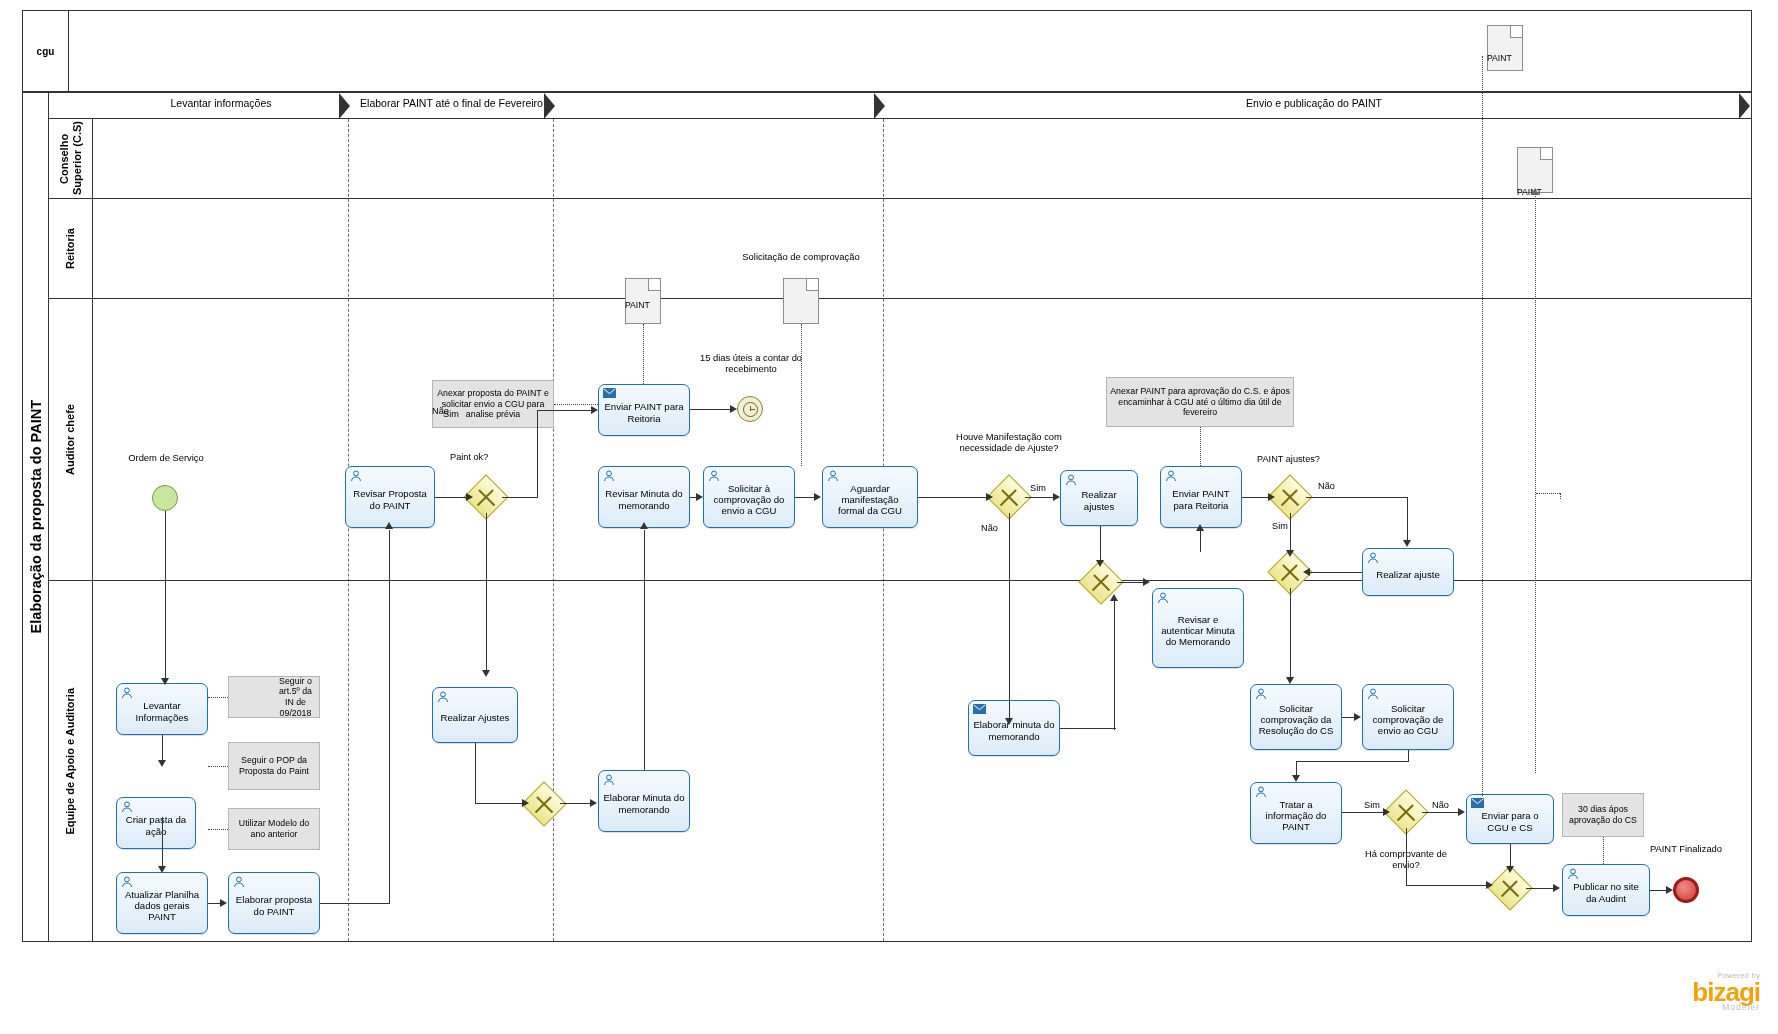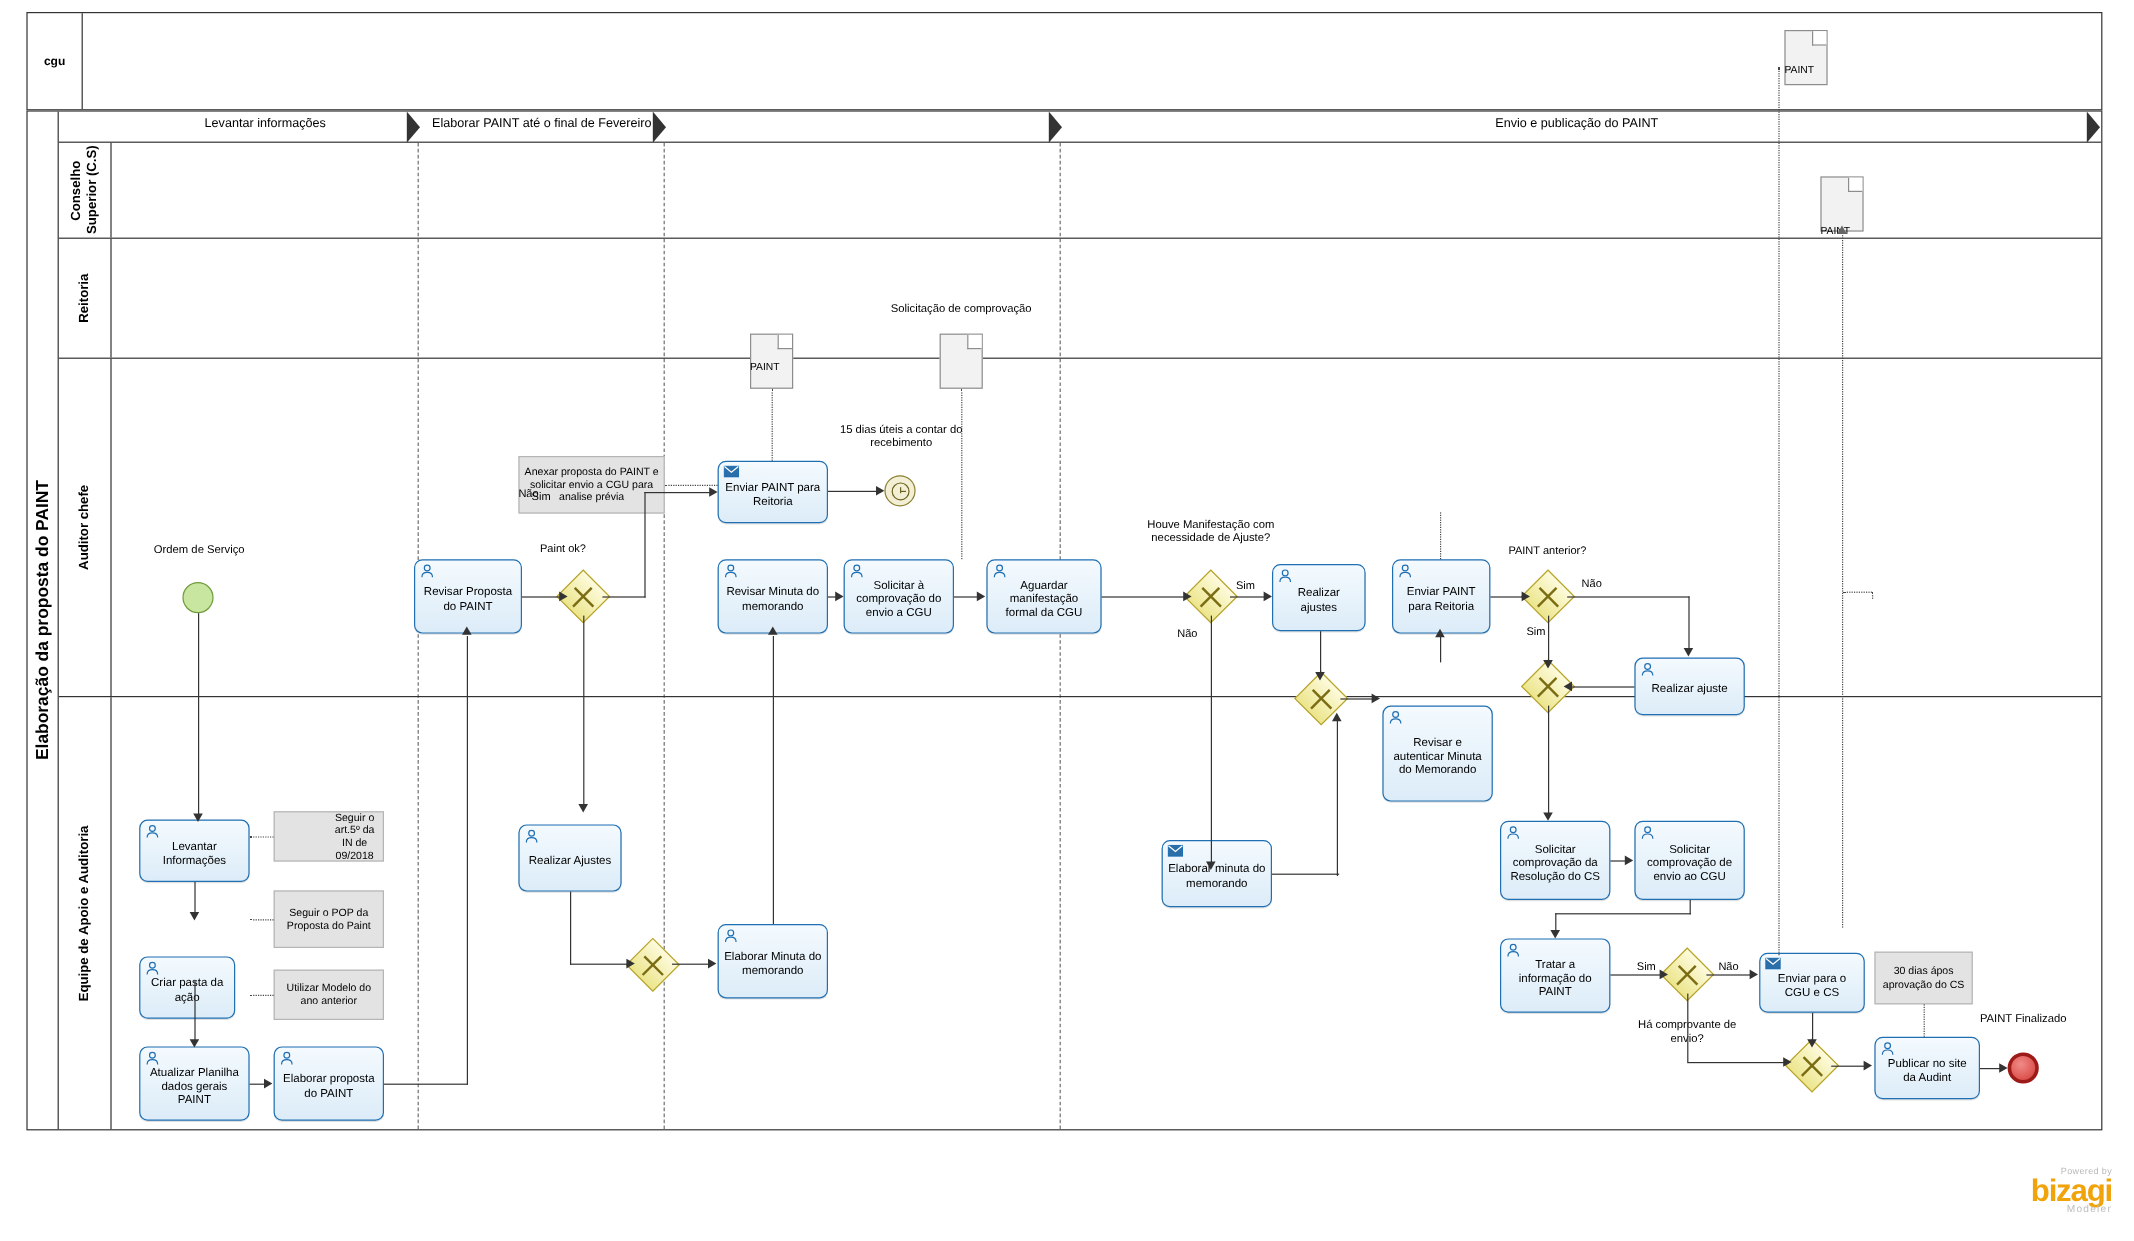--- a/index.html
+++ b/index.html
@@ -302,20 +302,23 @@
   <div class="task" style="left:1060px; top:470px; width:78px; height:56px;">
     <span class="ic">
       <svg width="12" height="12" viewBox="0 0 12 12">
           <circle cx="6" cy="3.4" r="2.4" fill="none" stroke="#1f6fb2" stroke-width="1"></circle>
           <path d="M1.6 11c0-2.6 2-4 4.4-4s4.4 1.4 4.4 4" fill="none" stroke="#1f6fb2" stroke-width="1"></path>
         </svg>
     </span>
     <span class="lbl">Realizar ajustes</span>
   </div>
 
+  <div class="note" style="left:1106px; top:377px; width:188px; height:50px;">
+    <span>Anexar PAINT para aprovação do C.S. e ápos encaminhar à CGU até o último dia útil de fevereiro</span>
+  </div>
 
   <div class="task" style="left:1160px; top:466px; width:82px; height:62px;">
     <span class="ic">
       <svg width="12" height="12" viewBox="0 0 12 12">
           <circle cx="6" cy="3.4" r="2.4" fill="none" stroke="#1f6fb2" stroke-width="1"></circle>
           <path d="M1.6 11c0-2.6 2-4 4.4-4s4.4 1.4 4.4 4" fill="none" stroke="#1f6fb2" stroke-width="1"></path>
         </svg>
     </span>
     <span class="lbl">Enviar PAINT para Reitoria</span>
   </div>
@@ -326,21 +329,21 @@
     <span class="ic">
       <svg width="12" height="12" viewBox="0 0 12 12">
           <circle cx="6" cy="3.4" r="2.4" fill="none" stroke="#1f6fb2" stroke-width="1"></circle>
           <path d="M1.6 11c0-2.6 2-4 4.4-4s4.4 1.4 4.4 4" fill="none" stroke="#1f6fb2" stroke-width="1"></path>
         </svg>
     </span>
     <span class="lbl">Revisar e autenticar Minuta do Memorando</span>
   </div>
 
   <div class="gw" style="left:1274px; top:481px;"></div>
-  <div class="flbl" style="left:1257px; top:454px;">PAINT anterior?</div>
+  <div class="flbl" style="left:1257px; top:454px;">PAINT ajustes?</div>
   <div class="flbl" style="left:1318px; top:481px;">Não</div>
   <div class="flbl" style="left:1272px; top:521px;">Sim</div>
 
   <div class="gw" style="left:1274px; top:556px;"></div>
 
   <div class="task" style="left:1362px; top:548px; width:92px; height:48px;">
     <span class="ic">
       <svg width="12" height="12" viewBox="0 0 12 12">
           <circle cx="6" cy="3.4" r="2.4" fill="none" stroke="#1f6fb2" stroke-width="1"></circle>
           <path d="M1.6 11c0-2.6 2-4 4.4-4s4.4 1.4 4.4 4" fill="none" stroke="#1f6fb2" stroke-width="1"></path>

